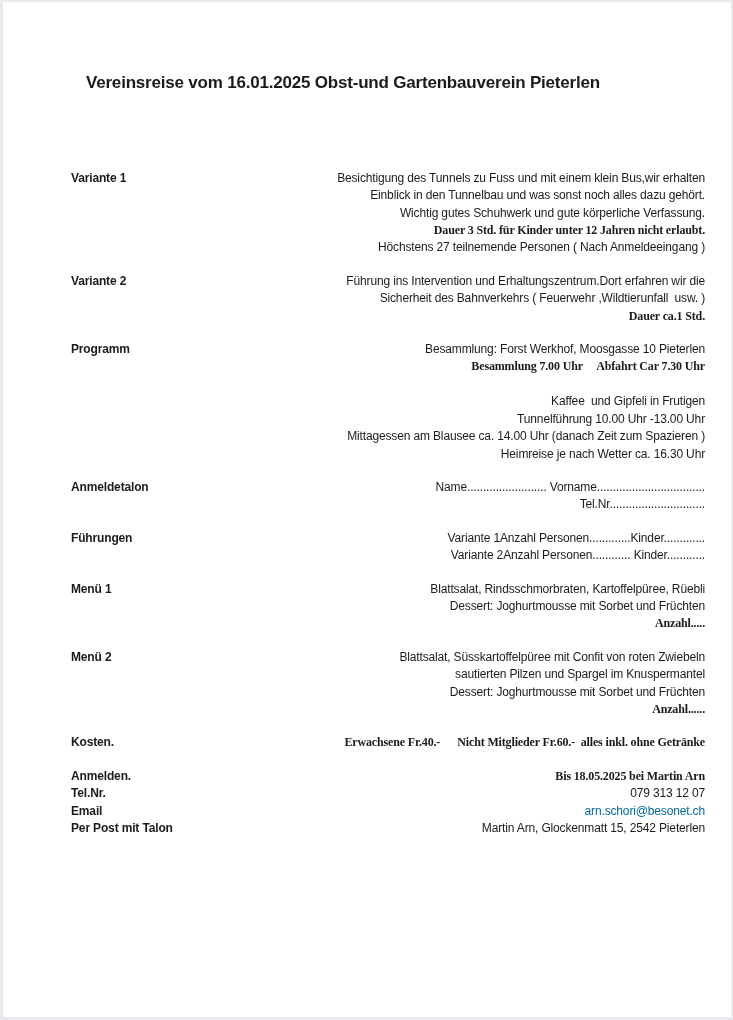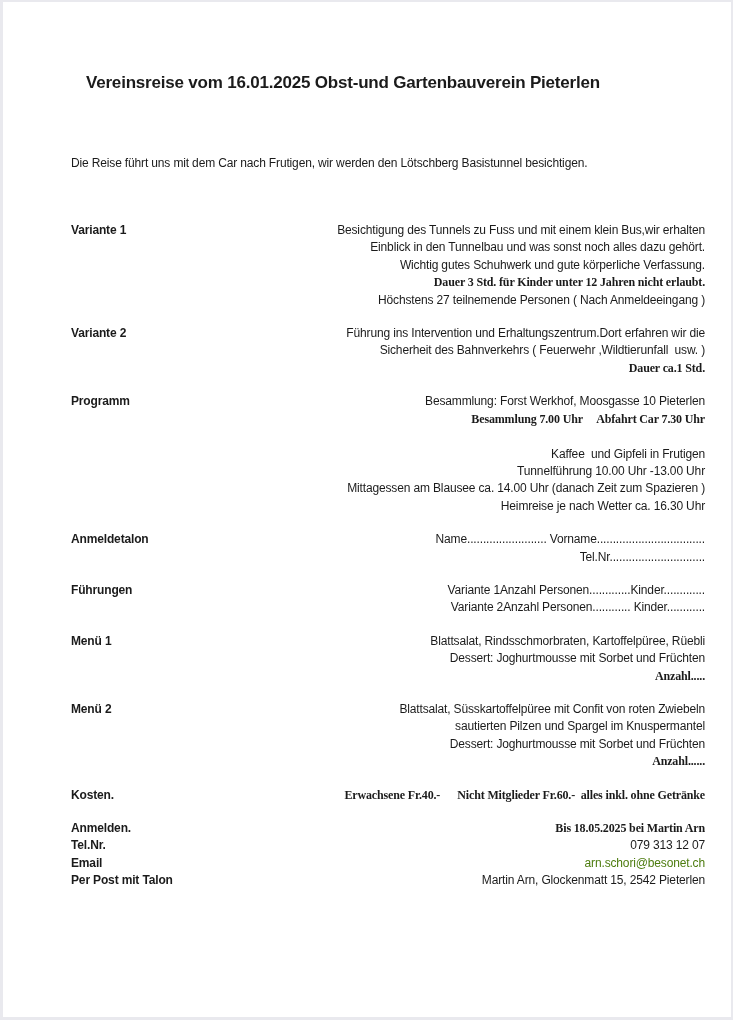--- a/index.html
+++ b/index.html
@@ -31,26 +31,25 @@
   }
   .intro { margin: 27px 40px 0 68px; }
   .sections { margin: 15px 26px 0 68px; }
   .section { display: flex; margin-bottom: 16px; }
   .section.tight { margin-bottom: 0; }
   .label { flex: 0 0 182px; width: 182px; font-weight: 700; }
   .content { flex: 1; min-width: 0; text-align: right; }
   .line { min-height: 17.4px; }
   .bold { font-weight: 700; font-family: Liberation Serif, serif; }
   .col1 { display: inline-block; width: 100px; }
-  .link { color: #4d7c0f; text-decoration: none; cursor: pointer; margin-top: 23px; }
+  .link { color: #0369a1; text-decoration: none; cursor: pointer; margin-top: 23px; }
 </style>
 </head>
 <body>
 
 <div class="page">
   <div class="doc-title">Vereinsreise vom 16.01.2025 Obst-und Gartenbauverein Pieterlen</div>
 
   <div class="intro text-12">
-    <div class="line">Die Reise führt uns mit dem Car nach Frutigen, wir werden den Lötschberg Basistunnel besichtigen.</div>
   </div>
 
   <div class="sections text-12"><div class="section"><div class="label">Variante 1</div><div class="content"><div class="line">Besichtigung des Tunnels zu Fuss und mit einem klein Bus,wir erhalten</div><div class="line">Einblick in den Tunnelbau und was sonst noch alles dazu gehört.</div><div class="line">Wichtig gutes Schuhwerk und gute körperliche Verfassung.</div><div class="line bold">Dauer 3 Std. für Kinder unter 12 Jahren nicht erlaubt.</div><div class="line">Höchstens 27 teilnemende Personen ( Nach Anmeldeeingang )</div></div></div><div class="section"><div class="label">Variante 2</div><div class="content"><div class="line">Führung ins Intervention und Erhaltungszentrum.Dort erfahren wir die</div><div class="line">Sicherheit des Bahnverkehrs ( Feuerwehr ,Wildtierunfall  usw. )</div><div class="line bold">Dauer ca.1 Std.</div></div></div><div class="section"><div class="label">Programm</div><div class="content"><div class="line">Besammlung: Forst Werkhof, Moosgasse 10 Pieterlen</div><div class="line bold">Besammlung 7.00 Uhr     Abfahrt Car 7.30 Uhr</div><div class="line">&nbsp;</div><div class="line">Kaffee  und Gipfeli in Frutigen</div><div class="line">Tunnelführung 10.00 Uhr -13.00 Uhr</div><div class="line">Mittagessen am Blausee ca. 14.00 Uhr (danach Zeit zum Spazieren )</div><div class="line">Heimreise je nach Wetter ca. 16.30 Uhr</div></div></div><div class="section"><div class="label">Anmeldetalon</div><div class="content"><div class="line">Name......................... Vorname..................................</div><div class="line">Tel.Nr..............................</div></div></div><div class="section"><div class="label">Führungen</div><div class="content"><div class="line"><span class="col1">Variante 1</span><span>Anzahl Personen.............Kinder.............</span></div><div class="line"><span class="col1">Variante 2</span><span>Anzahl Personen............ Kinder............</span></div></div></div><div class="section"><div class="label">Menü 1</div><div class="content"><div class="line">Blattsalat, Rindsschmorbraten, Kartoffelpüree, Rüebli</div><div class="line">Dessert: Joghurtmousse mit Sorbet und Früchten</div><div class="line bold">Anzahl.....</div></div></div><div class="section"><div class="label">Menü 2</div><div class="content"><div class="line">Blattsalat, Süsskartoffelpüree mit Confit von roten Zwiebeln</div><div class="line">sautierten Pilzen und Spargel im Knuspermantel</div><div class="line">Dessert: Joghurtmousse mit Sorbet und Früchten</div><div class="line bold">Anzahl......</div></div></div><div class="section"><div class="label">Kosten.</div><div class="content"><div class="line bold">Erwachsene Fr.40.-      Nicht Mitglieder Fr.60.-  alles inkl. ohne Getränke</div></div></div><div class="section tight"><div class="label">Anmelden.</div><div class="content"><div class="line bold">Bis 18.05.2025 bei Martin Arn</div></div></div><div class="section tight"><div class="label">Tel.Nr.</div><div class="content"><div class="line">079 313 12 07</div></div></div><div class="section tight"><div class="label">Email</div><div class="content"><span class="line link">arn.schori@besonet.ch</span></div></div><div class="section tight"><div class="label">Per Post mit Talon</div><div class="content"><div class="line">Martin Arn, Glockenmatt 15, 2542 Pieterlen</div></div></div></div>
 </div>
 
 </body></html>

